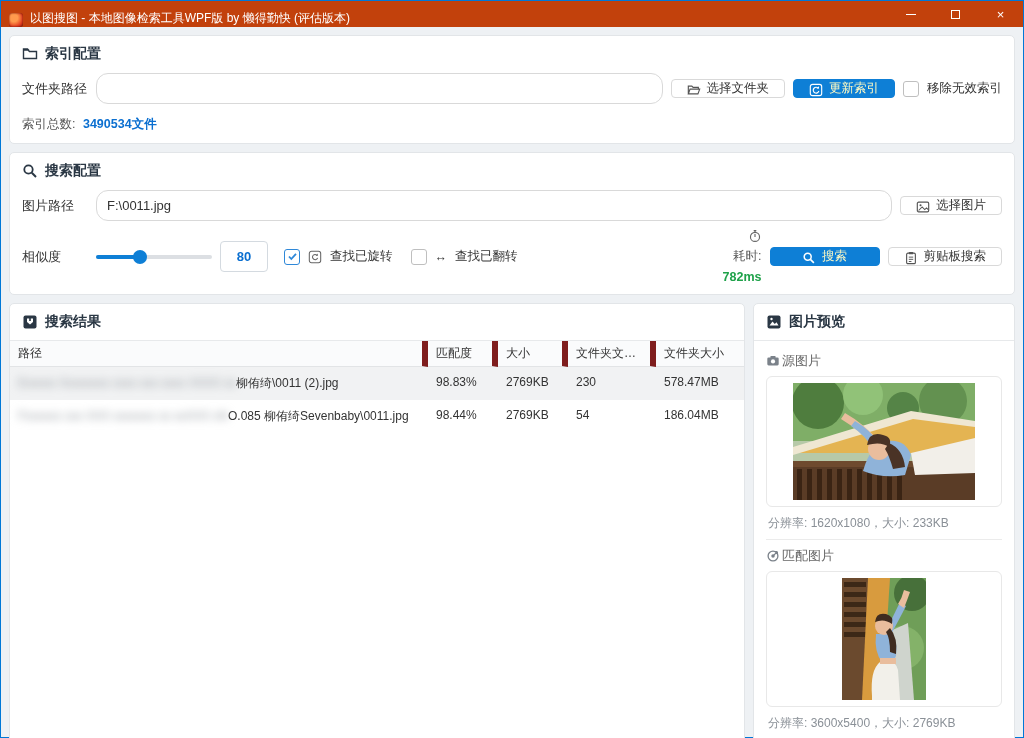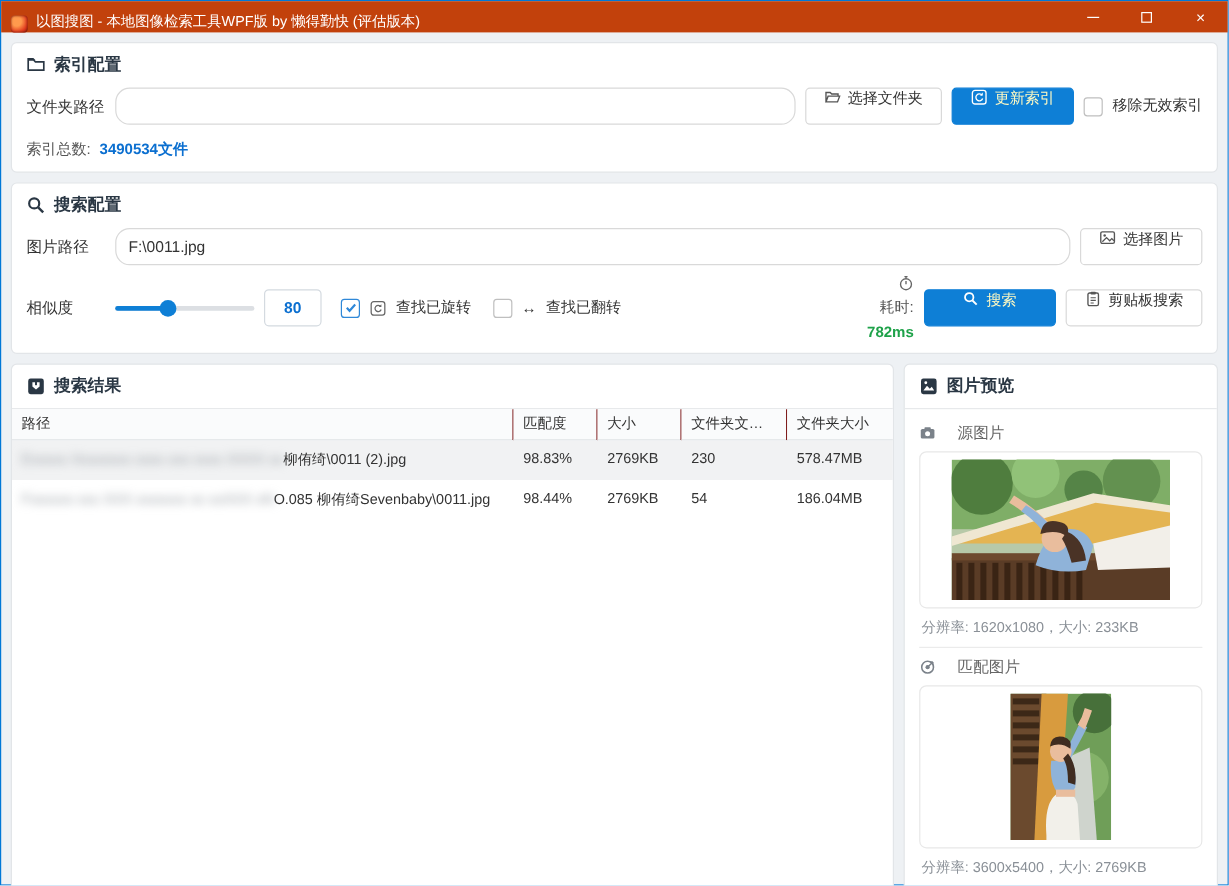--- a/index.html
+++ b/index.html
@@ -28,21 +28,21 @@
     font-size:14px; font-weight:bold; color:#2a3744; }
   .card-header.divided { border-bottom:1px solid #e7e9eb; padding-bottom:9px; }
   .hicon { width:16px; height:16px; flex:0 0 auto; display:block; }
 
   .frow { display:flex; align-items:center; gap:8px; padding:4px 12px; }
   .flabel { width:66px; font-size:13px; color:#333; flex:0 0 auto; }
   .tinput { flex:1; height:31px; border:1px solid #d9d9d9; border-radius:12px;
     padding:0 10px; font-size:13px; color:#333; background:#fff; outline:none;
     font-family:"Liberation Sans","DejaVu Sans",sans-serif; }
 
-  .btn { height:31px; display:inline-flex; align-items:flex-start; justify-content:center;
+  .btn { height:19px; display:inline-flex; align-items:flex-end; justify-content:center;
     gap:6px; padding:0 15px; background:#fff; border:1px solid #d9d9d9; border-radius:4px;
     font-size:12.5px; color:#333; cursor:default; white-space:nowrap; }
   .btn-primary { background:#0e7fd6; border-color:#0e7fd6; color:#fef9c3; }
   .bicon { width:14px; height:14px; display:block; }
 
   .cb { width:16px; height:16px; border:1px solid #bfbfbf; border-radius:3px;
     background:#fff; flex:0 0 auto; display:flex; align-items:center; justify-content:center; }
   .cb.checked { border-color:#2f88d8; }
   .cb-label { font-size:12.5px; color:#333; white-space:nowrap; }
 
@@ -66,29 +66,29 @@
 
   
   .main-row { display:flex; gap:8px; flex:1; min-height:0; }
   .results-card { flex:1; display:flex; flex-direction:column; min-width:0; }
   .preview-card { width:262px; flex:0 0 auto; display:flex; flex-direction:column; }
 
   
   .rtable { font-size:12px; color:#333; }
   .trow { display:grid; grid-template-columns:1fr 70px 70px 88px 88px; }
   .thead .tcell { background:#fafbfc; border-bottom:1px solid #e2e4e6;
-    border-right:1px solid #7f1d1d; padding:4px 8px; color:#333; }
+    border-right:6px solid #7f1d1d; padding:4px 8px; color:#333; }
   .thead .tcell:last-child { border-right:none; }
   .tcell { padding:8px 8px; overflow:hidden; white-space:nowrap; text-overflow:ellipsis; }
   .trow.alt { background:#f1f2f3; }
   .redacted { filter:blur(4px); color:#9aa0a6; }
 
   
   .pv-body { padding:4px 12px 10px 12px; overflow:hidden; }
-  .pv-sub { display:flex; align-items:center; gap:18px; font-size:13px; color:#666;
+  .pv-sub { display:flex; align-items:center; gap:2px; font-size:13px; color:#666;
     padding:7px 0 6px 0; }
   .pv-imgbox { border:1px solid #e8e8e8; border-radius:6px; background:#fff;
     display:flex; align-items:center; justify-content:center; }
   .pv-imgbox.src { height:131px; }
   .pv-imgbox.match { height:136px; }
   .pv-meta { font-size:12px; color:#8a9097; padding:8px 2px 7px 2px;
     border-bottom:1px solid #ebebeb; }
   .pv-meta.last { border-bottom:none; }
 
   

